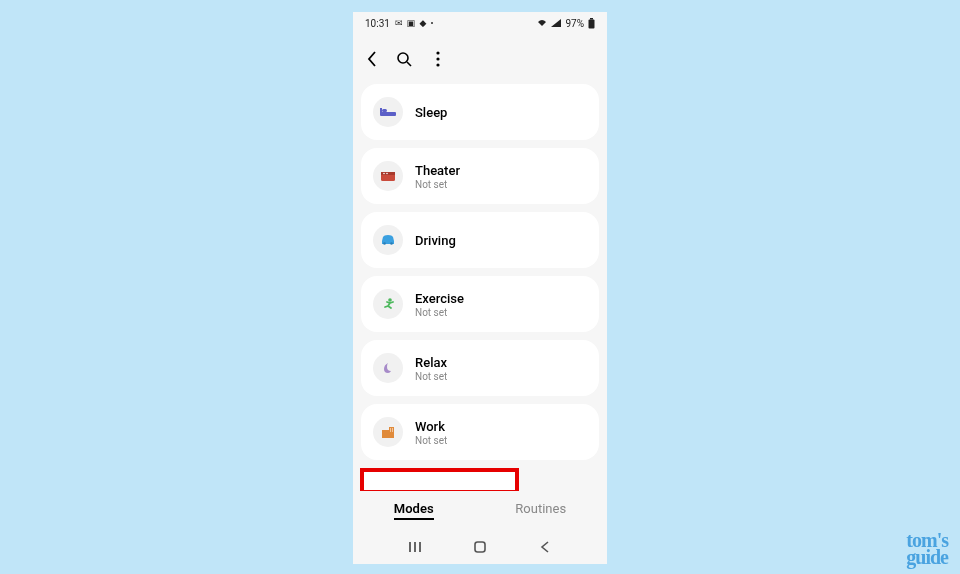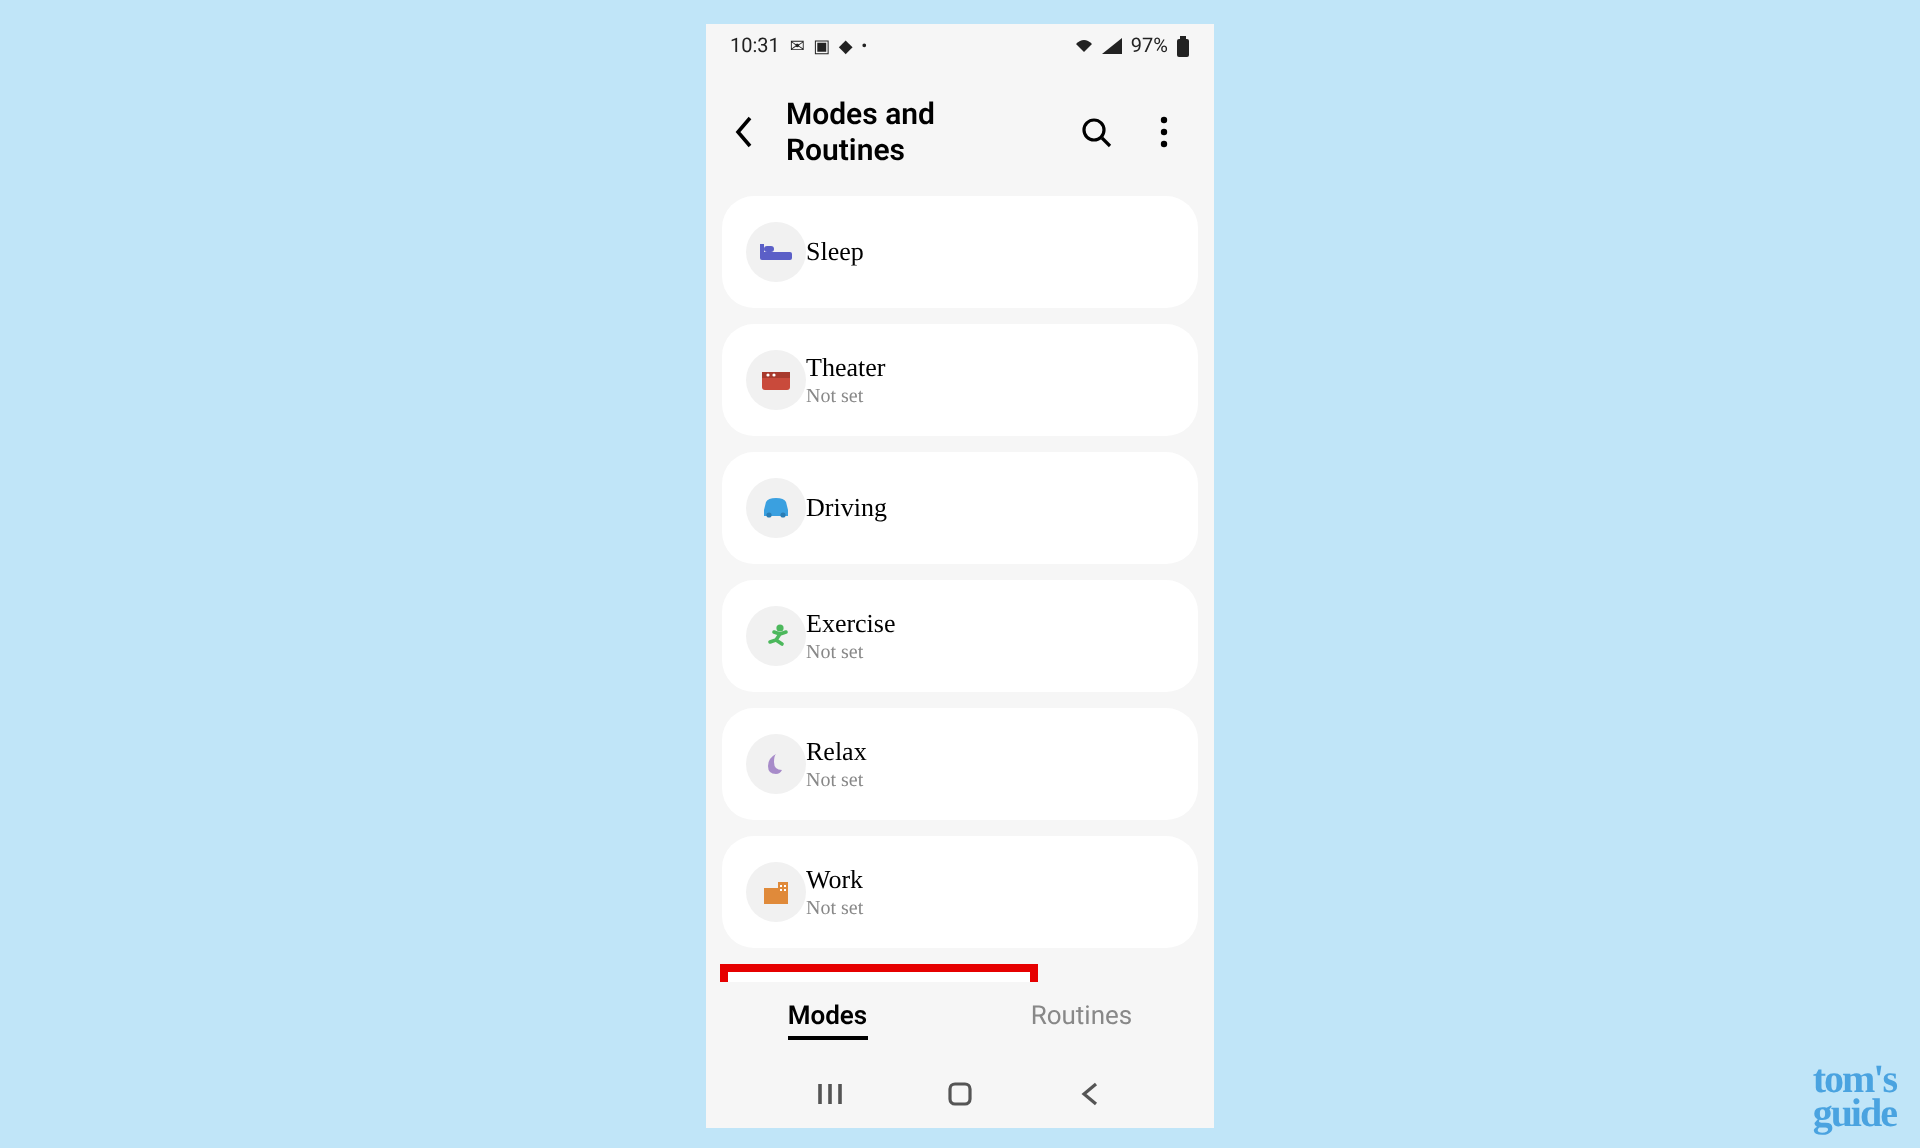--- a/index.html
+++ b/index.html
@@ -49,22 +49,22 @@
   overflow-y: auto;
   padding: 0 8px;
 }
 .mode-item {
   background: #fff;
   border-radius: 16px;
   margin-bottom: 8px;
   padding: 13px 12px;
   display: flex;
   align-items: center;
+  gap: 12px;
   cursor: pointer;
-  font-family: Liberation Serif, serif;
 }
 .mode-icon {
   width: 30px;
   height: 30px;
   border-radius: 50%;
   background: #f1f1f1;
   display: flex;
   align-items: center;
   justify-content: center;
   flex-shrink: 0;
@@ -148,21 +148,20 @@
       </span>
     </div>
   </div>
 
   <div class="header">
     <div class="back-btn">
       <svg width="10" height="16" viewBox="0 0 10 16">
           <path d="M8 1 L2 8 L8 15" stroke="#000" stroke-width="1.8" fill="none"></path>
         </svg>
     </div>
-    <div class="page-title">Modes and Routines</div>
     <div class="search-btn">
       <svg width="16" height="16" viewBox="0 0 16 16">
           <circle cx="7" cy="7" r="5" stroke="#000" stroke-width="1.6" fill="none"></circle>
           <line x1="11" y1="11" x2="15" y2="15" stroke="#000" stroke-width="1.6"></line>
         </svg>
     </div>
     <div class="menu-btn">
       <svg width="4" height="16" viewBox="0 0 4 16">
           <circle cx="2" cy="2" r="1.6" fill="#000"></circle>
           <circle cx="2" cy="8" r="1.6" fill="#000"></circle>

